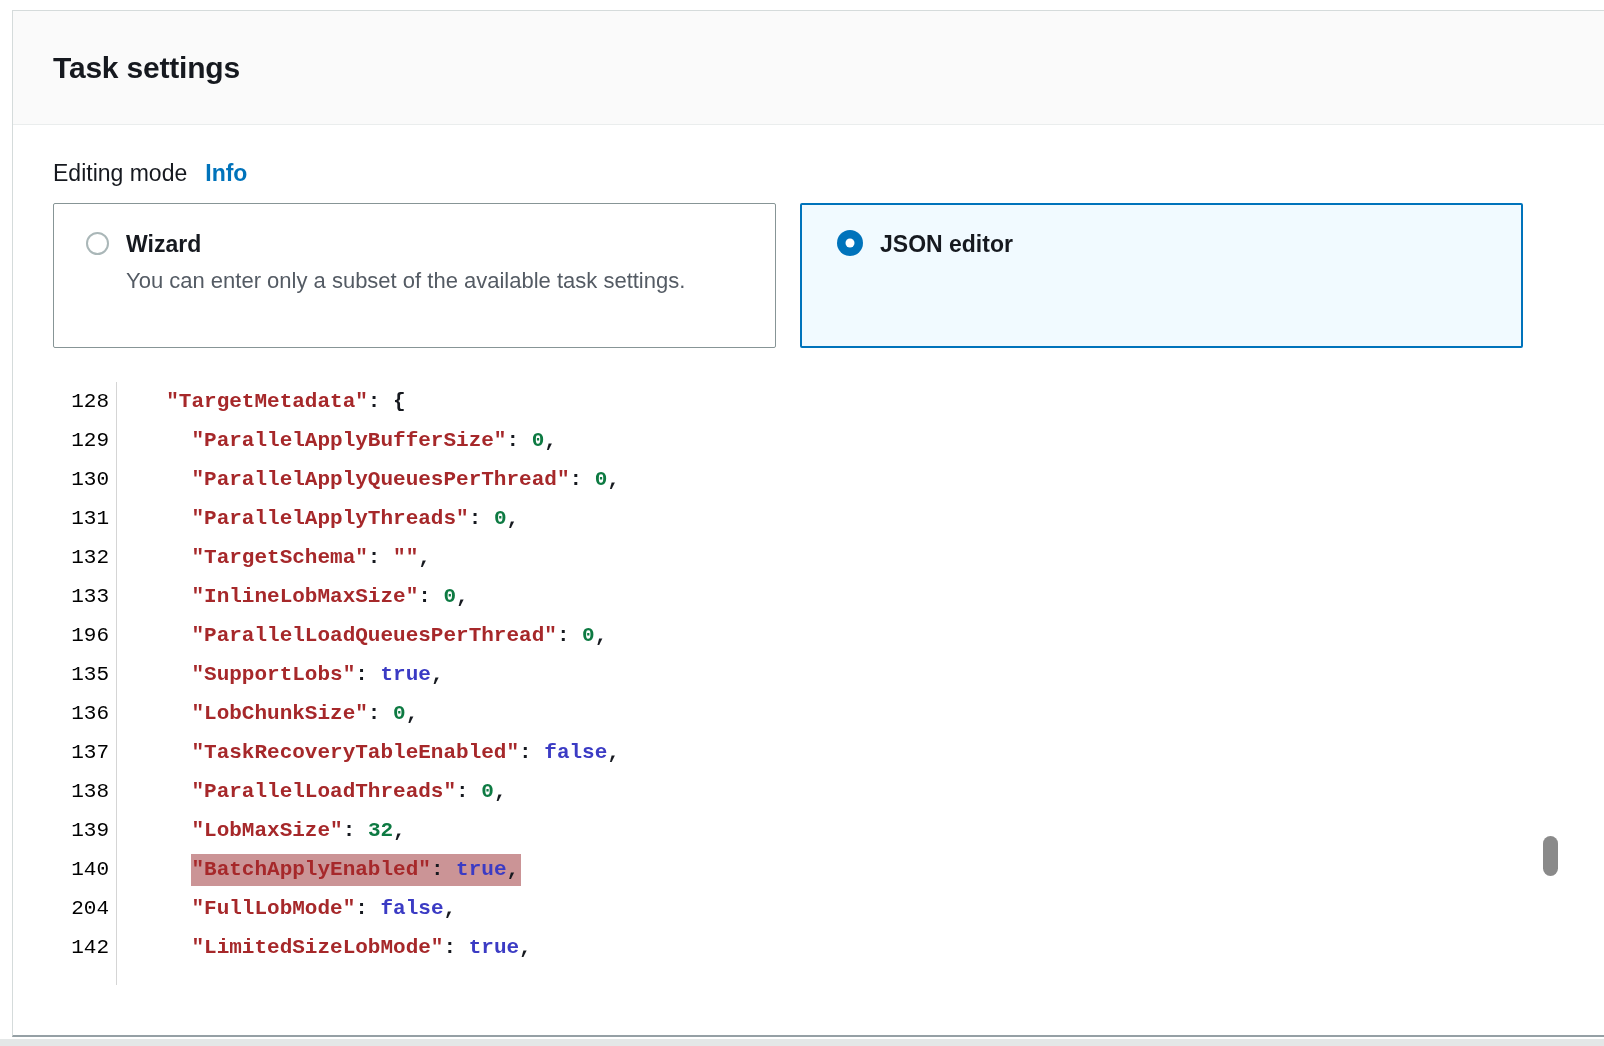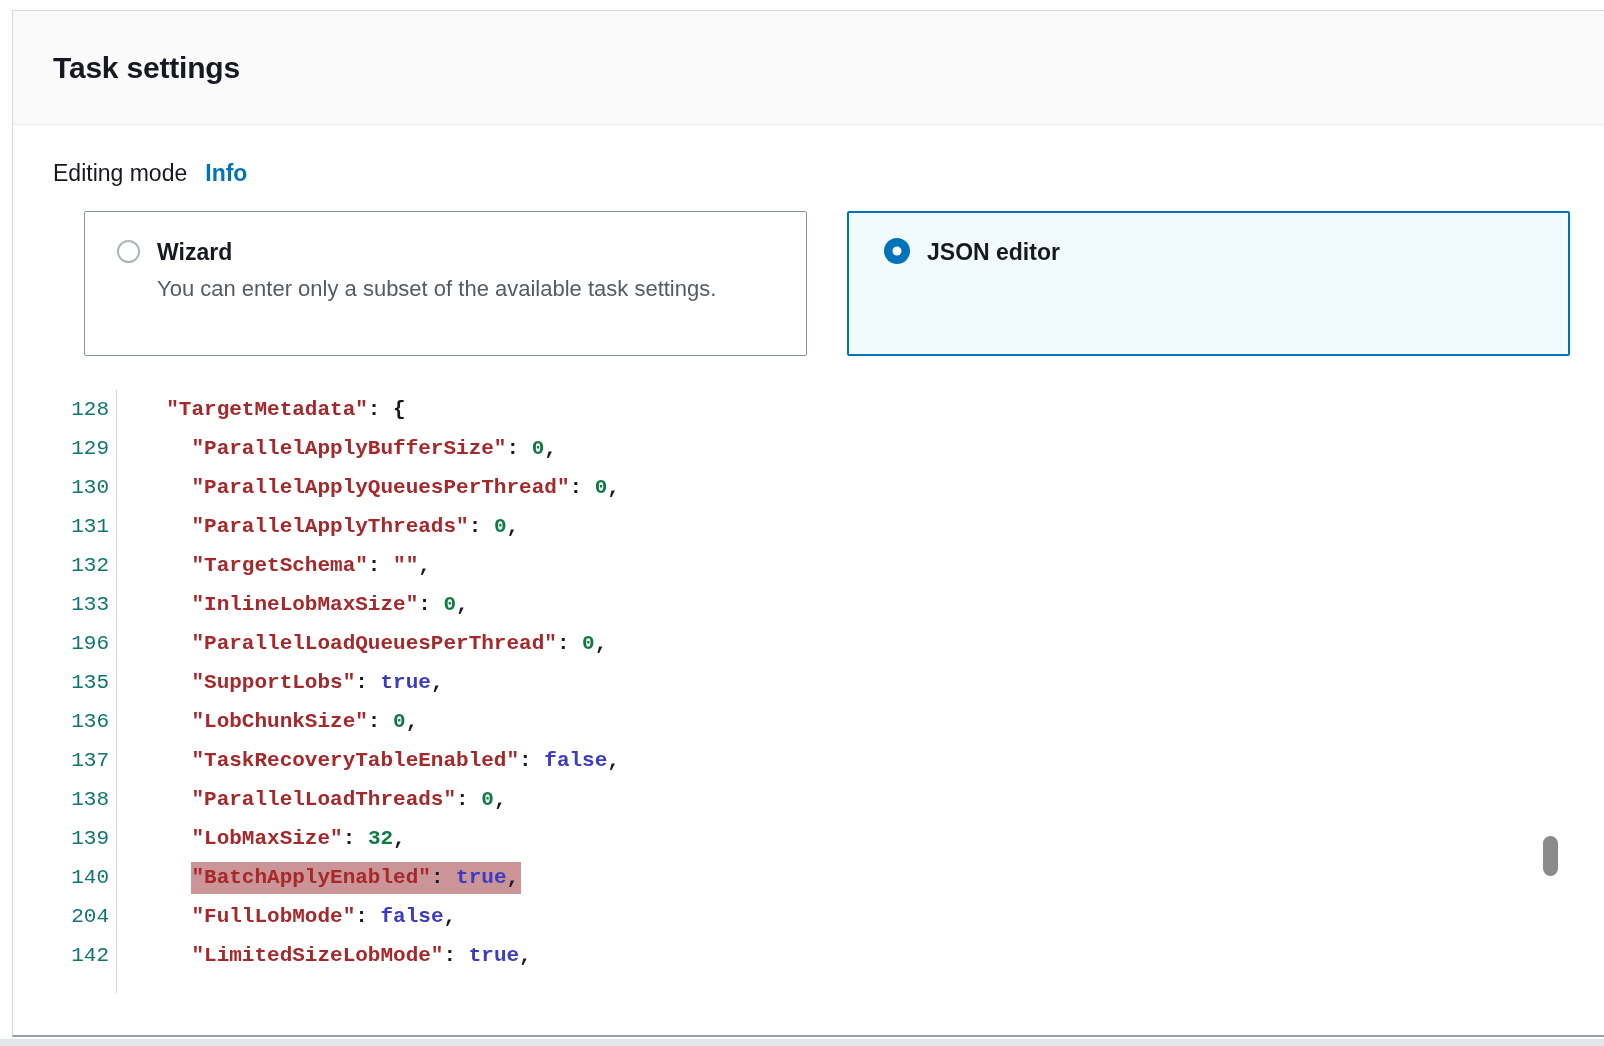--- a/index.html
+++ b/index.html
@@ -27,21 +27,21 @@
   .card-header h1 { margin:0; font-size:30px; font-weight:bold; color:#16191f; letter-spacing:-0.2px; }
 
   .card-body { padding:0 40px; }
 
   
   .field-label-row { margin-top:34px; font-size:23px; line-height:28px; }
   .field-label { color:#16191f; }
   .info-link { color:#0073bb; font-weight:bold; margin-left:18px; text-decoration:none; cursor:pointer; }
 
   
-  .tiles { display:flex; gap:40px; margin-top:24px;justify-content:flex-end; }
+  .tiles { display:flex; gap:24px; margin-top:16px; }
   .tile {
     width:723px; height:145px; background:#ffffff;
     border:1px solid #879596; border-radius:2px;
     padding:25px 20px 0 32px;
     display:flex; gap:17px; cursor:pointer;
   }
   .tile.selected {
     background:#f1faff; border:2px solid #0073bb;
     padding:24px 19px 0 35px;
   }
@@ -64,21 +64,21 @@
 
   
   .editor {
     margin-top:34px;
     font-family:"Liberation Mono", monospace;
     font-size:21px;
   }
   .code-row { display:flex; height:39px; line-height:39px; }
   .gutter {
     flex:none; width:56px; text-align:right;
-    color:#0f766e; font-weight:normal;
+    color:#000000; font-weight:normal;
   }
   .code-cell {
     margin-left:7px; border-left:1px solid #d5d5d5; padding-left:24px;
     white-space:pre; font-weight:bold; color:#16191f;
   }
   .code-row.stub { height:18px; }
   .tok-key  { color:#a6282a; }
   .tok-str  { color:#a6282a; }
   .tok-num  { color:#0d7a42; }
   .tok-bool { color:#3b3bc4; }

